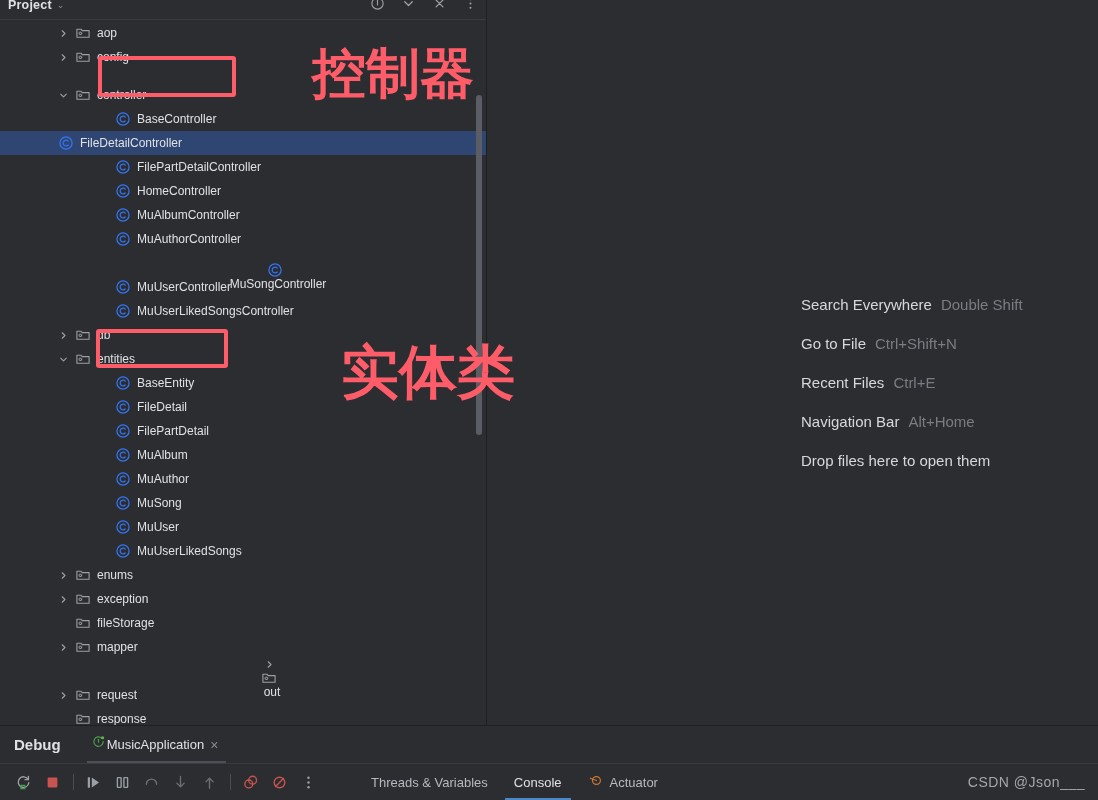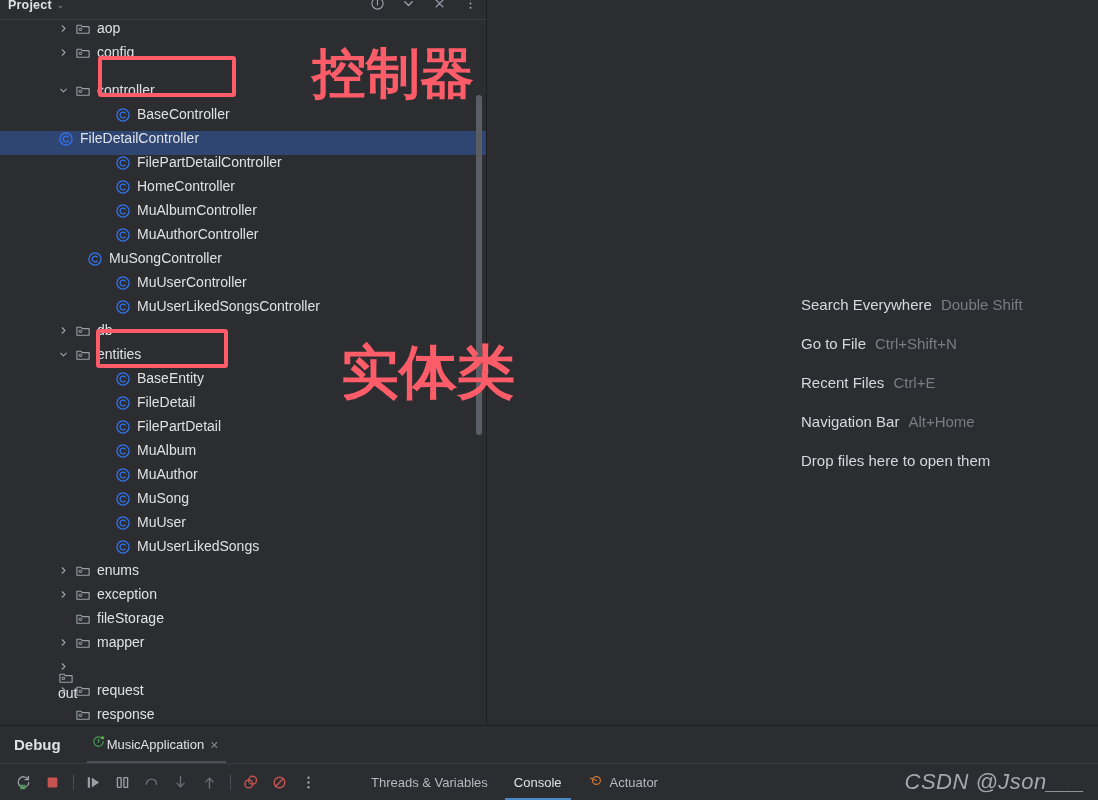--- a/index.html
+++ b/index.html
@@ -94,21 +94,22 @@
   .tree {
     position: absolute;
     left: 0;
     right: 0;
     top: 0;
     padding-top: 1px;
   }
   .row {
     height: 24px;
     display: flex;
-    font-size: 14px;
+    align-items: center;
+    font-size: 12px;
     color: #dfe1e5;
     white-space: nowrap;
     cursor: default;
     position: relative;
   }
   .row.selected {
     background: #2f4673;
   }
   .twisty {
     width: 11px;
@@ -260,24 +261,23 @@
     position: absolute;
     left: 4px; right: 4px; bottom: 0;
     height: 2px;
     background: #4a88c7;
   }
   .watermark {
     position: absolute;
     right: 13px;
     top: 50%;
     transform: translateY(-50%);
-    font-size: 22px;
+    font-size: 14px;
     color: #a4a7ad;
     letter-spacing: .5px;
-    font-style: italic;
   }
 
   
   .annot-layer {
     position: absolute;
     inset: 0;
     pointer-events: none;
     z-index: 40;
   }
   .annot-box {
@@ -408,21 +408,21 @@
               <span class="row-label">MuAlbumController</span>
             </div>
             <div class="row" style="padding-left: 98px;">
               <span class="twisty empty"></span>
               <span class="row-ico"><svg width="16" height="16" viewBox="0 0 16 16" fill="none">
                   <circle cx="8" cy="8" r="6.1" stroke="#3574f0" stroke-width="1.25"></circle>
                   <path d="M10.2 6.1a2.9 2.9 0 1 0 0 3.9" stroke="#3574f0" stroke-width="1.25" stroke-linecap="round"></path>
                 </svg></span>
               <span class="row-label">MuAuthorController</span>
             </div>
-            <div class="row" style="padding-left: 70px;">
+            <div class="row" style="padding-left: 70px; flex-direction: column;">
               <span class="twisty empty"></span>
               <span class="row-ico"><svg width="16" height="16" viewBox="0 0 16 16" fill="none">
                   <circle cx="8" cy="8" r="6.1" stroke="#3574f0" stroke-width="1.25"></circle>
                   <path d="M10.2 6.1a2.9 2.9 0 1 0 0 3.9" stroke="#3574f0" stroke-width="1.25" stroke-linecap="round"></path>
                 </svg></span>
               <span class="row-label">MuSongController</span>
             </div>
             <div class="row" style="padding-left: 98px;">
               <span class="twisty empty"></span>
               <span class="row-ico"><svg width="16" height="16" viewBox="0 0 16 16" fill="none">

